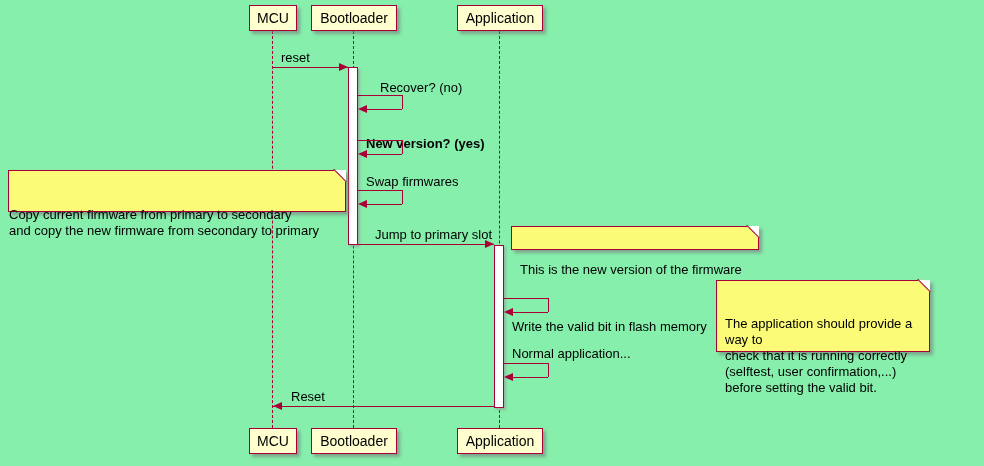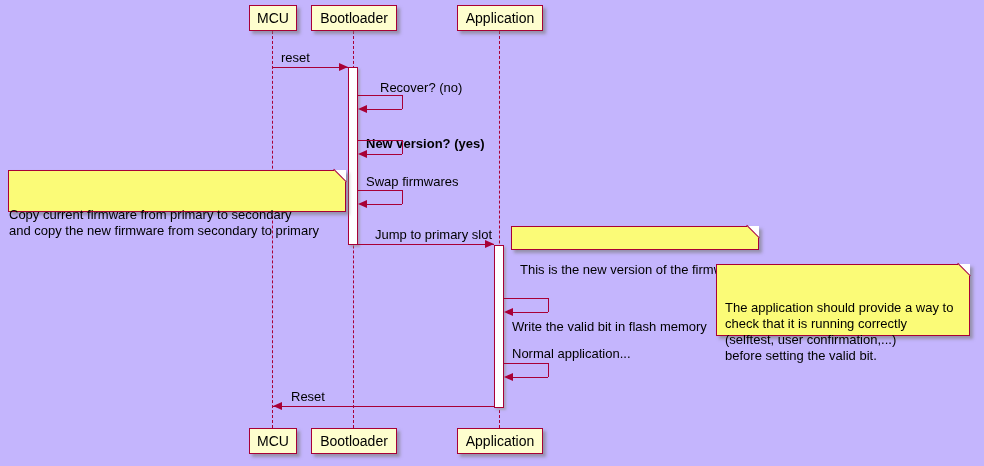--- a/index.html
+++ b/index.html
@@ -1,17 +1,17 @@
 <!DOCTYPE html>
 <html style="--border: #A80036; --participant_fill: #FEFECE; --note_fill: #FBFB77; --lifeline: #A80036; --text: #000000;"><head>
 <meta charset="utf-8">
 <style>
   html,body{margin:0;padding:0;background:#ffffff;}
   .diagram{
-    position:relative; width:984px; height:466px; background:#c4b5fd;
+    position:relative; width:984px; height:466px; background:#86efac;
     font-family:"Liberation Sans","DejaVu Sans",sans-serif; color:#000;
     overflow:hidden;
   }
   .lifeline{
     position:absolute; width:0; border-left:1px dashed var(--border,#A80036);
   }
   .participant{
     position:absolute; height:26px; box-sizing:border-box;
     background:var(--participant_fill,#FEFECE);
     border:1.5px solid var(--border,#A80036);
@@ -111,21 +111,21 @@
 
   <div class="msg-label" style="left:363px; top:227px;margin-left:12px;">Jump to primary slot</div>
   <div class="hline" style="left:358px; top:244px; width:136px;"></div>
   <div class="arr-r" style="left:485px; top:240px;"></div>
 
   <div class="note" style="left:511px; top:226px; width:248px; height:24px; padding:3px 8px;">
     <span class="fold"></span>
     <span>This is the new version of the firmware</span>
   </div>
 
-  <div class="note" style="left:716px; top:264px; width:254px; height:72px; padding:3px 8px;">
+  <div class="note" style="left:716px; top:280px; width:214px; height:72px; padding:3px 8px;">
     <span class="fold"></span>
     <span>The application should provide a way to
 check that it is running correctly
 (selftest, user confirmation,...)
 before setting the valid bit.</span>
   </div>
 
   <div class="msg-label" style="left:512px; top:282px;margin-top:37px;">Write the valid bit in flash memory</div>
   <div class="hline" style="left:504px; top:298px; width:44px;"></div>
   <div class="vline" style="left:548px; top:298px; height:14px;"></div>

